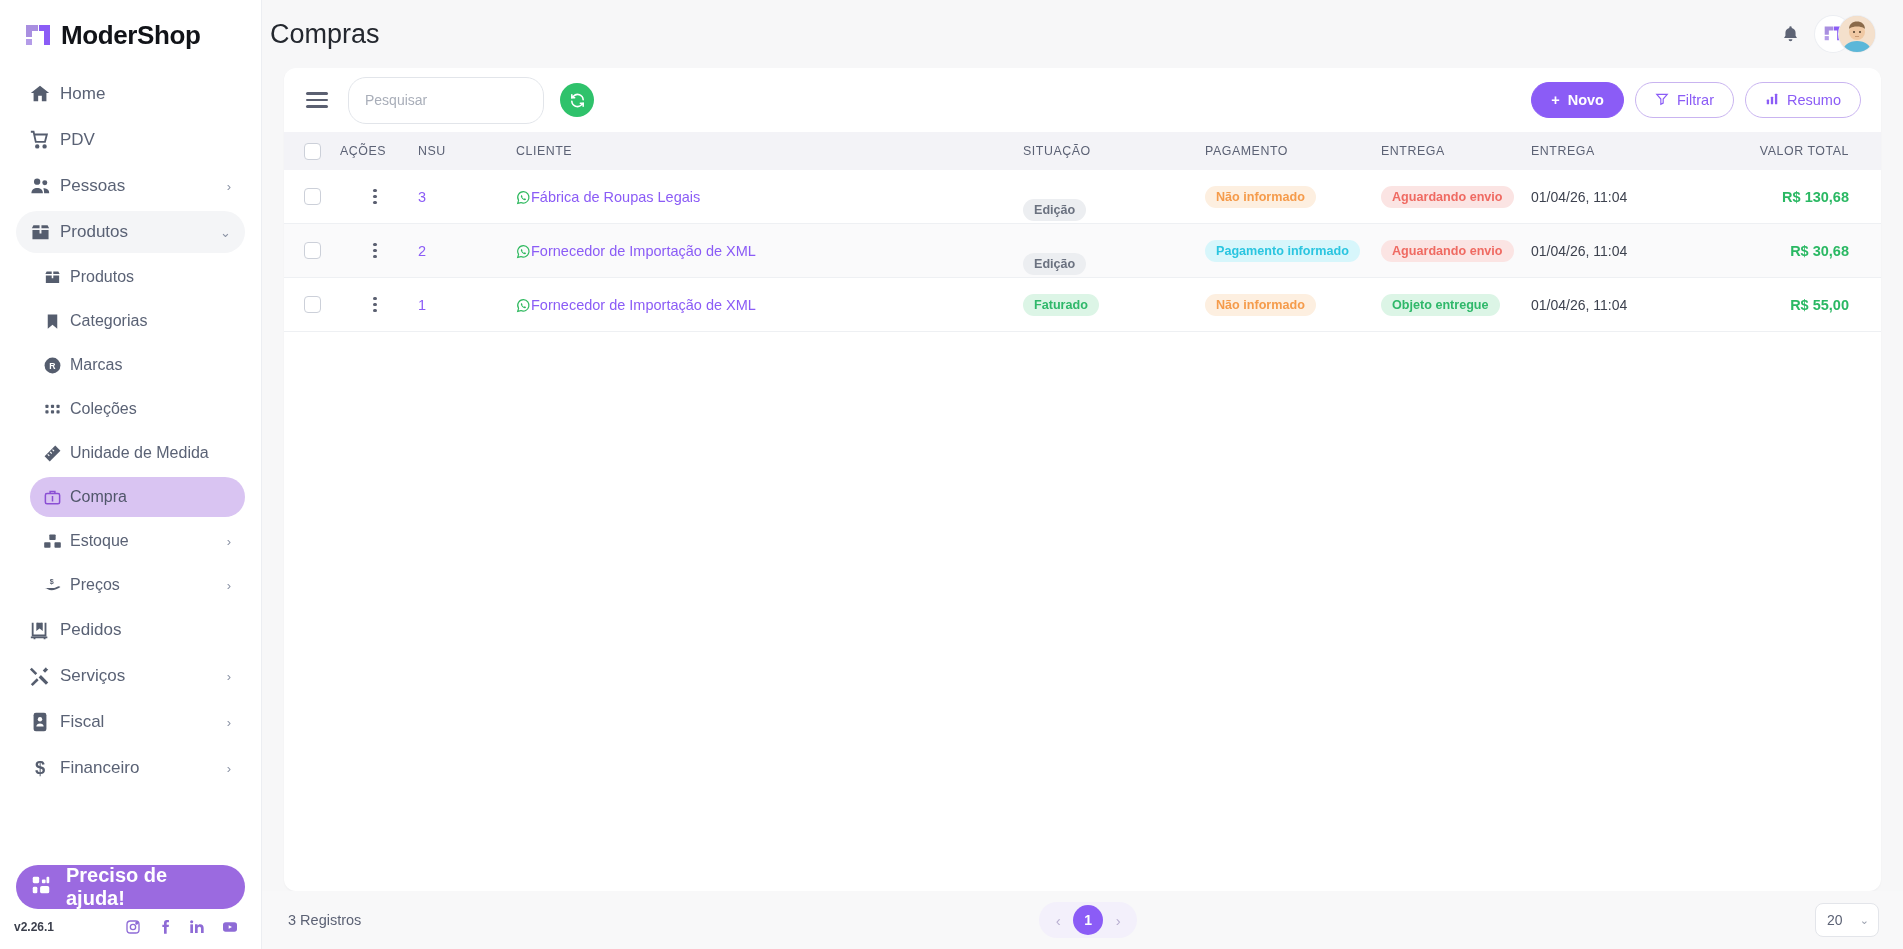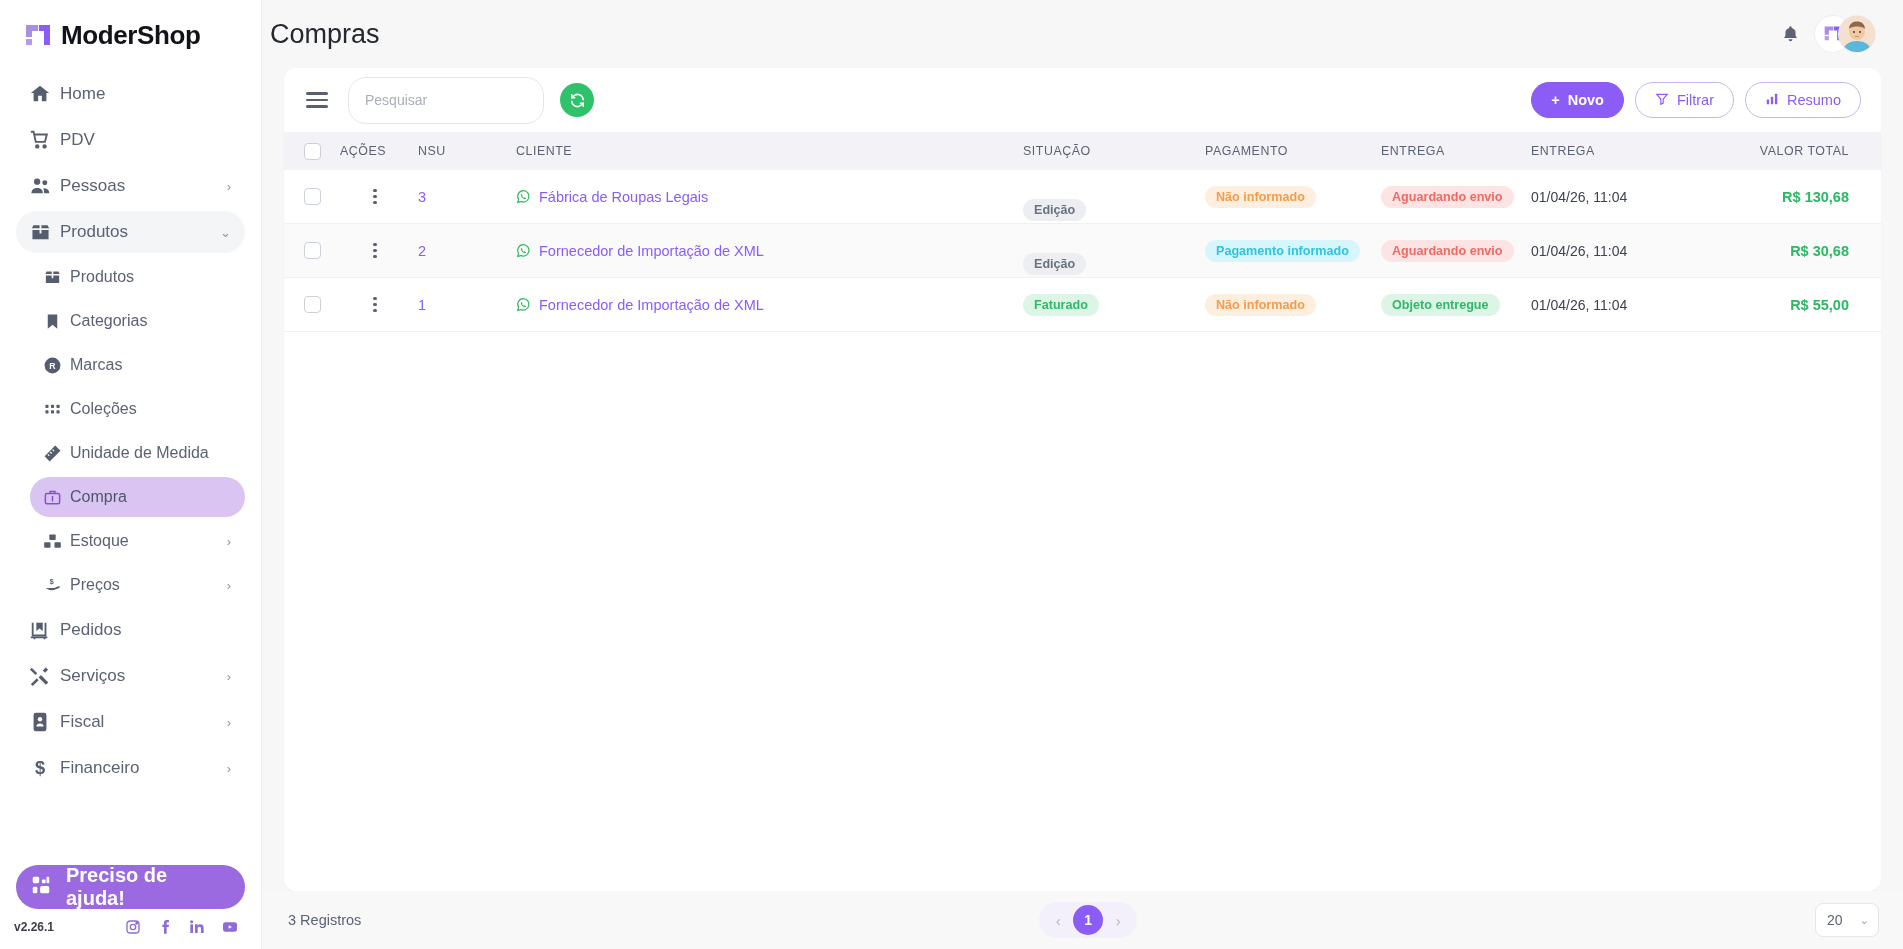--- a/index.html
+++ b/index.html
@@ -107,21 +107,21 @@
   .c-sit   { width: 182px; flex: 0 0 182px; }
   .c-pag   { width: 176px; flex: 0 0 176px; }
   .c-ent   { width: 150px; flex: 0 0 150px; }
   .c-cad   { width: 190px; flex: 0 0 190px; }
   .c-val   { width: 160px; flex: 0 0 160px; text-align: right; padding-right: 32px; }
 
   .chk { width: 17px; height: 17px; border: 1.6px solid #ccd0d9; border-radius: 4px; background: #fff; cursor: pointer; }
   .kebab { display: flex; flex-direction: column; gap: 2.6px; cursor: pointer; padding: 4px 8px; }
   .kebab i { width: 3.2px; height: 3.2px; background: #5b6071; border-radius: 50%; display: block; }
   .nsu-link { color: #8b5cf6; cursor: pointer; }
-  .cli-cell { display: flex; align-items: center; gap: 8px; }
+  .cli-cell { display: flex; align-items: flex-end; }
   .cli-name { color: #8b5cf6; cursor: pointer; white-space: nowrap; }
   .wa { color: #2fb95f; display: flex; flex: 0 0 auto; }
   .badge { display: inline-flex; align-items: center; border-radius: 11px; padding: 4px 11px; font-size: 12.6px; font-weight: 700; }
   .b-gray   { background: #eceef1; color: #6b7280; margin-top: 26px; }
   .b-green  { background: #dcf5e6; color: #2fb86a; }
   .b-orange { background: #fdefe0; color: #f59b4b; }
   .b-cyan   { background: #d7f6fb; color: #2ac5e0; }
   .b-red    { background: #fbe4e3; color: #ef6a62; }
   .date-cell { color: #3d424f; font-size: 14px; }
   .val-cell { color: #2ab863; font-weight: 700; font-size: 14.5px; }

